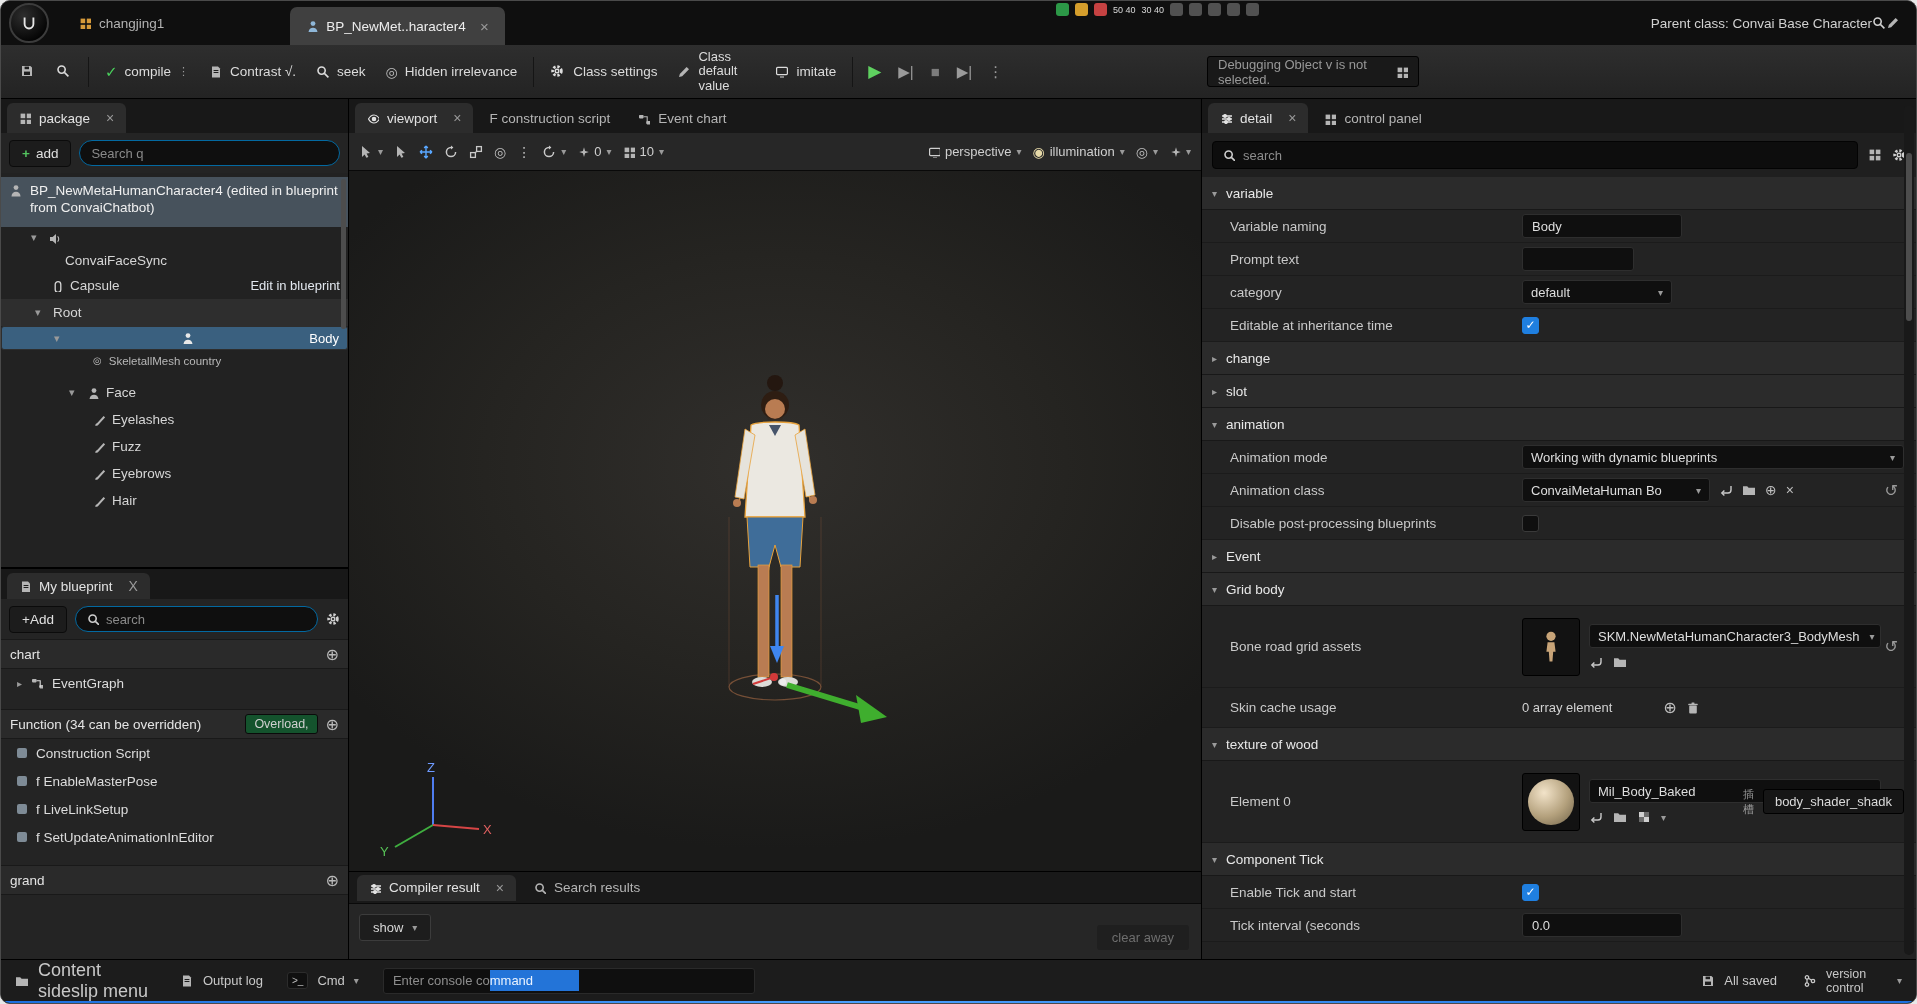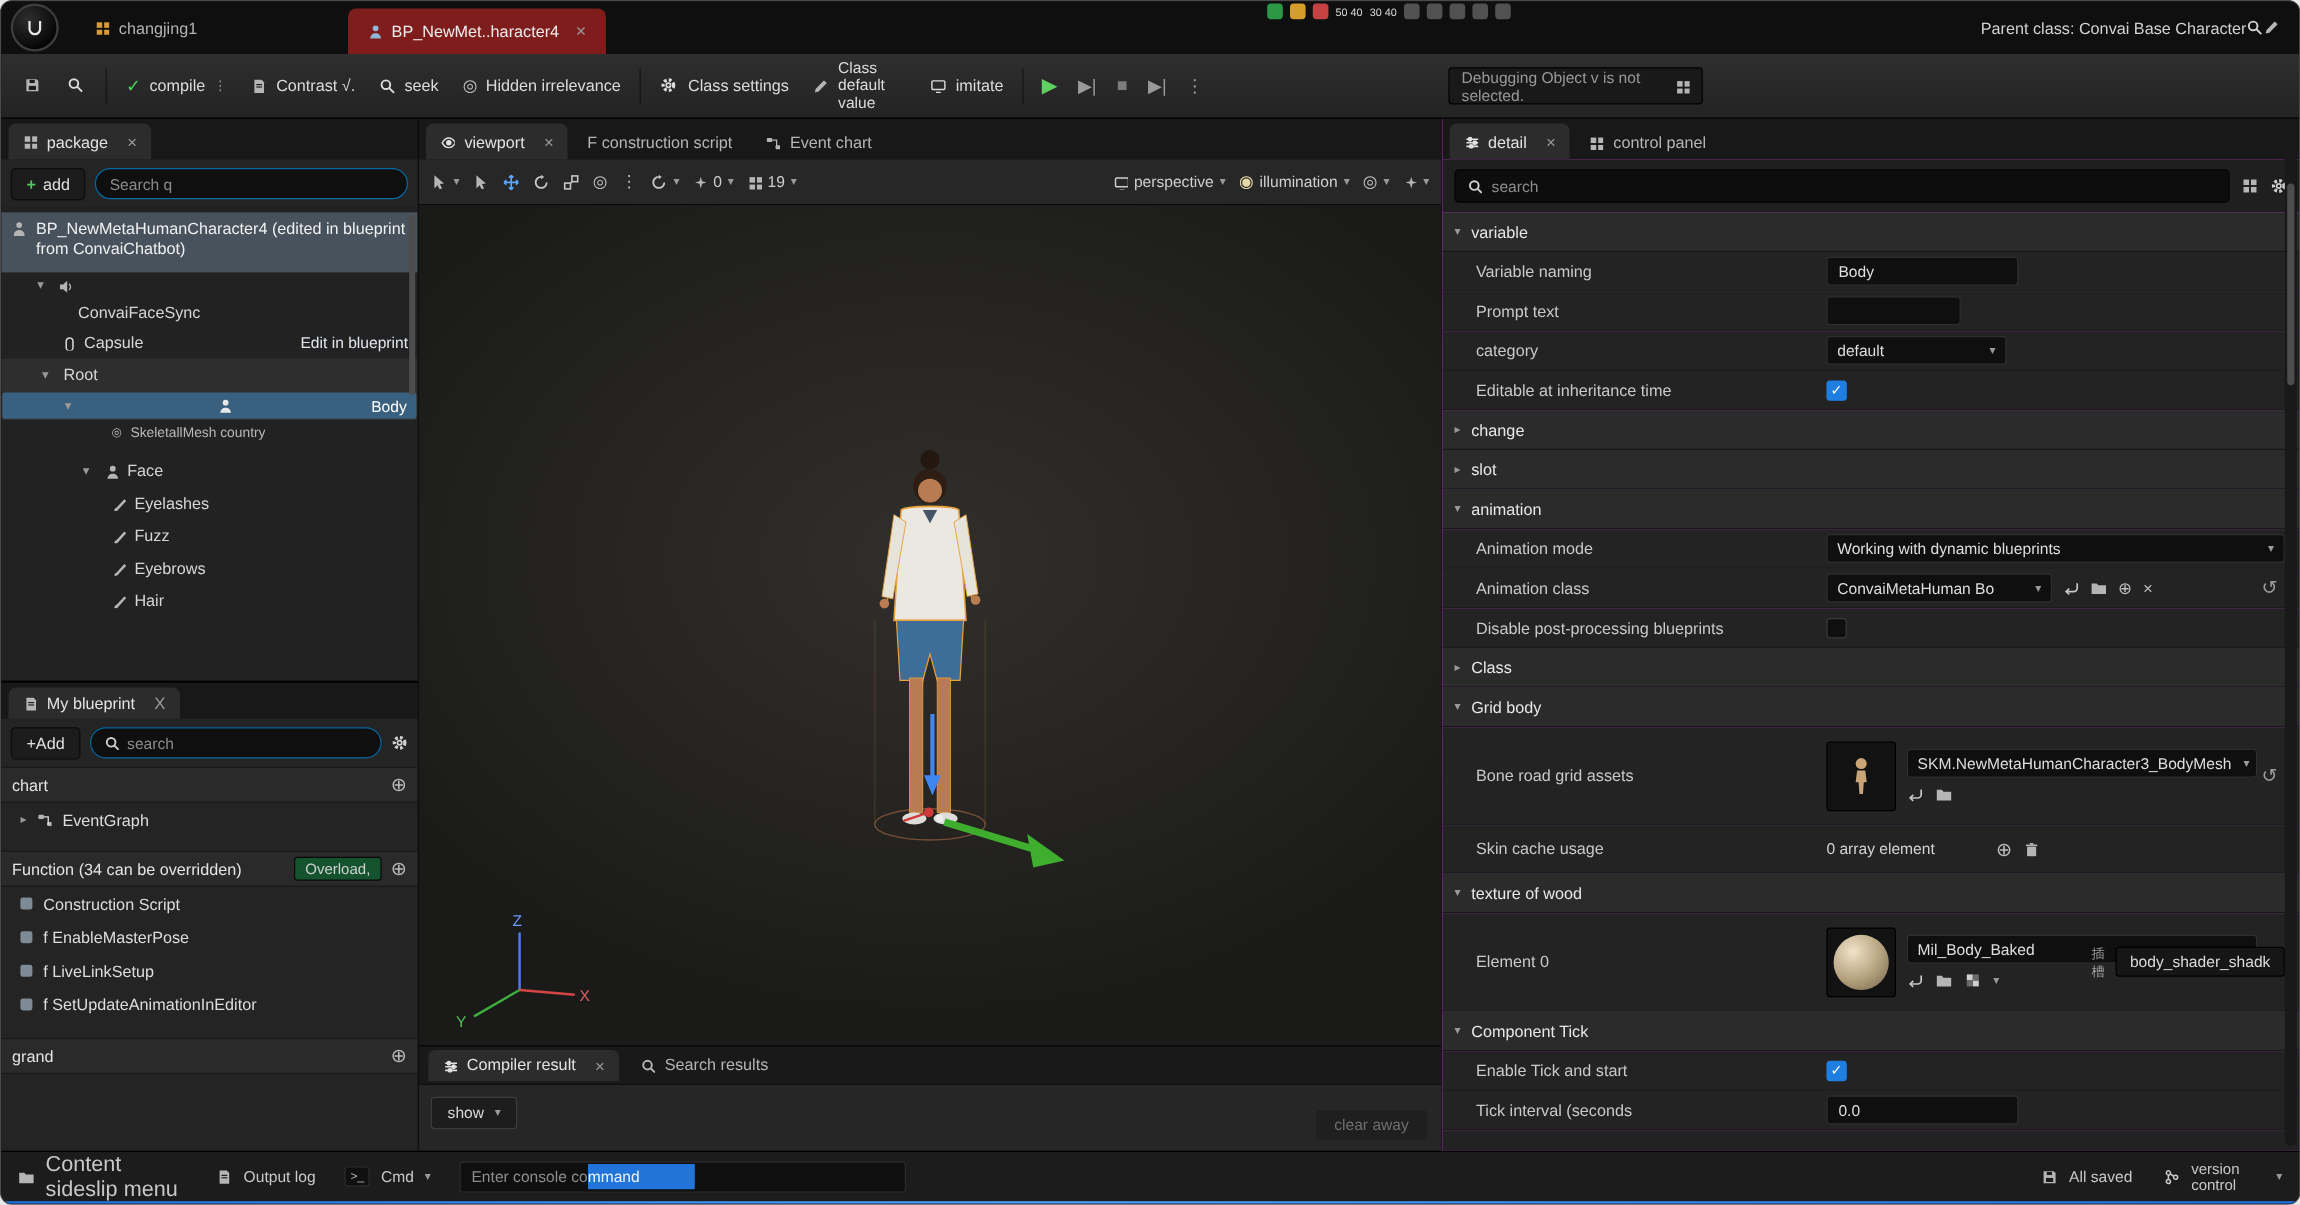--- a/index.html
+++ b/index.html
@@ -4,21 +4,21 @@
 <style>
 *{box-sizing:border-box;margin:0;padding:0}
 html,body{background:#e8e8e8}
 body{font-family:"Liberation Sans","DejaVu Sans",sans-serif;color:#cfcfcf}
 .window{position:relative;width:1917px;height:1004px;background:#141414;border-radius:10px;overflow:hidden;border:1px solid #4a4a4a;font-size:13px}
 
 
 .titlebar{height:44px;display:flex;align-items:center;background:#0f0f0f;padding-left:8px;position:relative}
 .logo{width:40px;height:40px;border-radius:50%;flex:none;background:radial-gradient(circle at 35% 30%,#2e2e2e,#050505 75%);border:2px solid #3c3c3c;display:flex;align-items:center;justify-content:center;margin-right:14px}
 .tab{display:flex;align-items:center;gap:8px;padding:0 16px;height:44px;color:#b3b3b3;font-size:13.5px}
-.tab.active{background:#7f1d1d;border-radius:7px 7px 0 0;height:38px;margin-top:6px;color:#ededed}
+.tab.active{background:#404040;border-radius:7px 7px 0 0;height:38px;margin-top:6px;color:#ededed}
 .tab .close{color:#9a9a9a;font-size:15px;margin-left:6px}
 .parentclass{margin-left:auto;display:flex;align-items:center;gap:0;padding-right:16px;color:#d2d2d2;font-size:13.5px}
 .overlaytray{position:absolute;left:1055px;top:0;height:17px;display:flex;align-items:center;gap:6px;font-size:9px;color:#e0e0e0;opacity:.95}
 .osq{width:13px;height:13px;border-radius:3px;flex:none}
 
 
 .toolbar{height:54px;background:linear-gradient(#2e2e2e,#232323);display:flex;align-items:center;gap:2px;padding:0 10px;border-bottom:1px solid #000;position:relative}
 .tbtn{display:flex;align-items:center;gap:7px;padding:6px 9px;border-radius:4px;color:#dcdcdc;font-size:13.5px;white-space:nowrap}
 .tbtn.wrap{white-space:normal;width:96px;line-height:1.12;font-size:13px}
 .tsep{width:1px;height:30px;background:#151515;margin:0 5px;flex:none}
@@ -551,21 +551,21 @@
           <svg class="ic sm">
               <use href="#i-fx"></use>
             </svg>
           <span>0</span>
           <span class="chev">▾</span>
         </div>
         <div class="vpitem">
           <svg class="ic sm">
               <use href="#i-grid"></use>
             </svg>
-          <span>19</span>
+          <span>10</span>
           <span class="chev">▾</span>
         </div>
         <div class="vpgrp" style="margin-left:auto">
           <div class="vpitem">
             <svg class="ic sm">
                 <use href="#i-monitor"></use>
               </svg>
             <span>perspective</span>
             <span class="chev">▾</span>
           </div>
@@ -774,21 +774,21 @@
         <span class="dlabel">Disable post-processing blueprints</span>
         <div class="dctrl">
           <div class="chk">
               <span>✓</span>
             </div>
         </div>
       </div>
 
       <div class="dhead">
         <span class="chev">▸</span>
-        <span>Class</span>
+        <span>Event</span>
       </div>
 
       <div class="dhead">
         <span class="chev">▾</span>
         <span>Grid body</span>
       </div>
       <div class="drow tall">
         <span class="dlabel">Bone road grid assets</span>
         <div class="dctrl">
           <div class="thumb">

